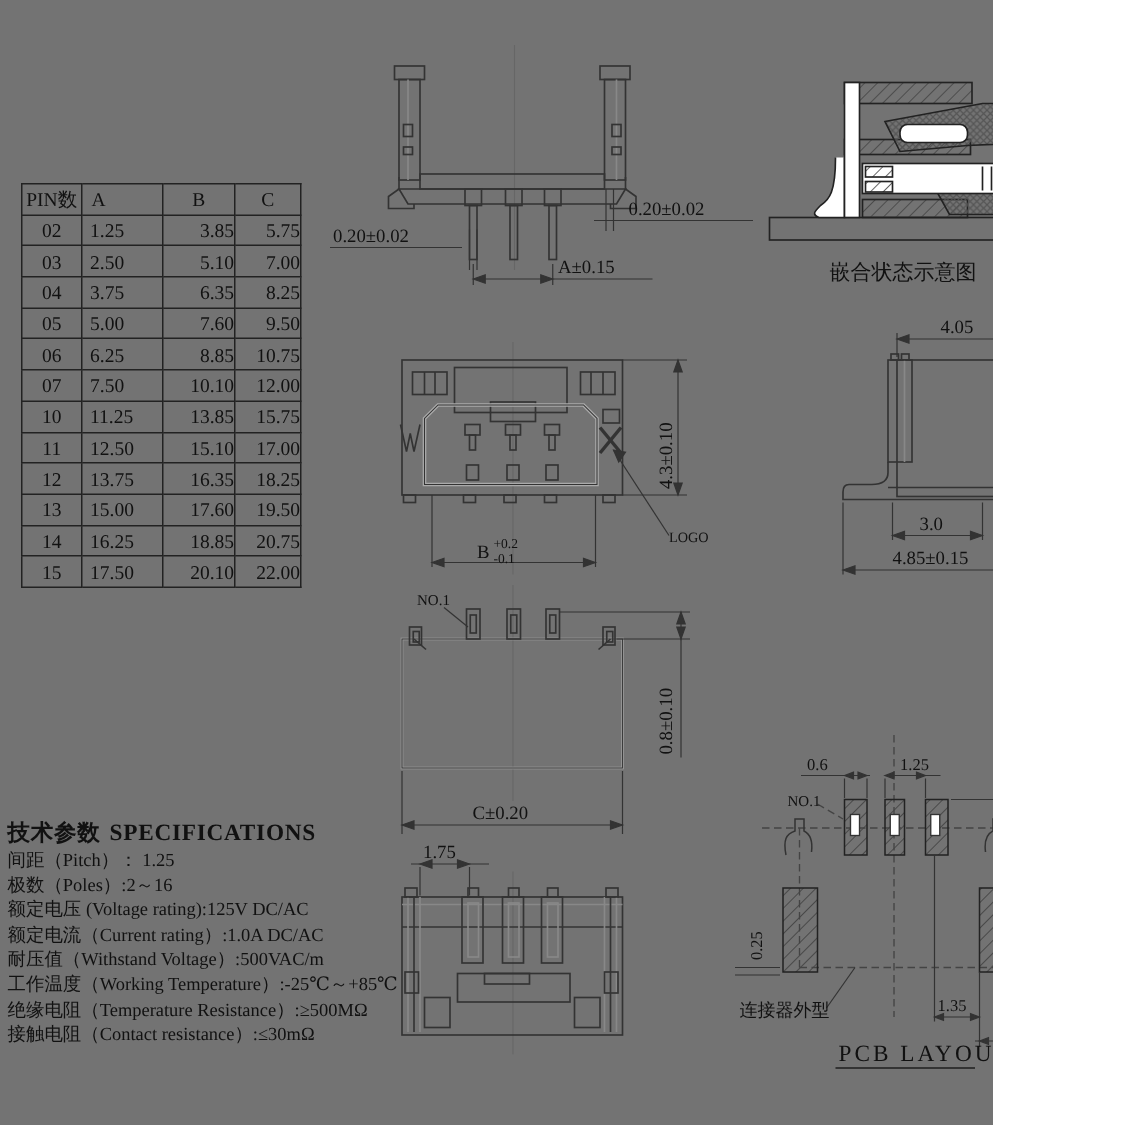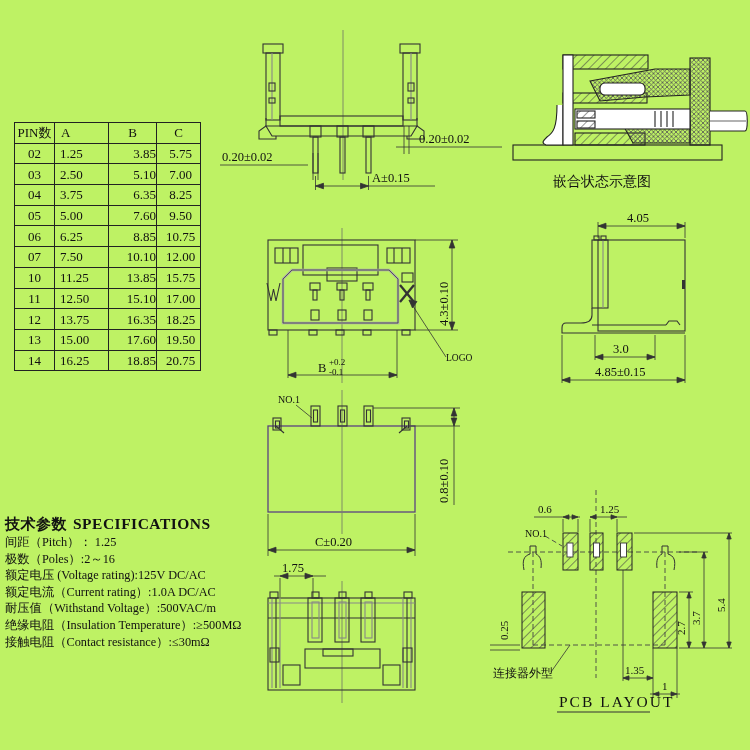--- a/index.html
+++ b/index.html
@@ -1,30 +1,30 @@
 <!DOCTYPE html>
 <html><head>
 <meta charset="utf-8">
 <style>
   html,body{margin:0;padding:0;background:#fff;}
-  #page{position:relative;width:750px;height:750px;background:#bef264;overflow:hidden;
+  #page{position:relative;width:662px;height:750px;background:#737373;overflow:hidden;
         font-family:"Liberation Serif","DejaVu Serif",serif;color:#111;}
   
   #pin-table{position:absolute;left:14px;top:122px;border-collapse:collapse;table-layout:fixed;}
   #pin-table th,#pin-table td{border:1px solid #222;font-size:13px;font-weight:normal;
         height:19.7px;padding:0;line-height:1;white-space:nowrap;}
   #pin-table .c0{width:39px;text-align:center;}
   #pin-table .c1{width:47px;text-align:left;padding-left:5px;}
   #pin-table .c2{width:42px;text-align:right;padding-left:5px;}
-  #pin-table .c3{width:39px;text-align:center;padding-left:4px;}
+  #pin-table .c3{width:39px;text-align:right;padding-left:4px;}
   #pin-table th.c1{padding-left:6px;}
   #pin-table th.c2{text-align:center;padding-left:0;}
   #pin-table th.c3{text-align:center;padding-left:0;}
   
-  #specs{position:absolute;left:5px;top:515px;width:268px;}
+  #specs{position:absolute;left:5px;top:546px;width:268px;}
   #specs .title{font-size:15px;font-weight:bold;letter-spacing:0.5px;}
   #specs .title .en{font-size:15.5px;margin-left:6px;}
   .spec-line{font-size:12.3px;line-height:16.6px;white-space:nowrap;}
   
   .drawing{position:absolute;}
   svg text{font-family:"Liberation Serif","DejaVu Serif",serif;fill:#111;}
   .dim{font-size:12.5px;}
   .dimsmall{font-size:10px;}
   .cap{font-size:14px;}
 </style>
@@ -102,34 +102,41 @@
           <td class="c1">15.00</td>
           <td class="c2">17.60</td>
           <td class="c3">19.50</td>
         </tr>
         <tr>
           <td class="c0">14</td>
           <td class="c1">16.25</td>
           <td class="c2">18.85</td>
           <td class="c3">20.75</td>
         </tr>
+        <tr>
+          <td class="c0">15</td>
+          <td class="c1">17.50</td>
+          <td class="c2">20.10</td>
+          <td class="c3">22.00</td>
+        </tr>
       </tbody>
   </table>
 
   <div id="specs">
     <div class="title">
       <span>技术参数</span><span class="en">SPECIFICATIONS</span>
     </div>
     <div>
         <div class="spec-line">间距（Pitch）： 1.25</div>
         <div class="spec-line">极数（Poles）:2～16</div>
         <div class="spec-line">额定电压 (Voltage rating):125V DC/AC</div>
         <div class="spec-line">额定电流（Current rating）:1.0A DC/AC</div>
         <div class="spec-line">耐压值（Withstand Voltage）:500VAC/m</div>
-        <div class="spec-line">绝缘电阻（Insulation Temperature）:≥500MΩ</div>
+        <div class="spec-line">工作温度（Working Temperature）:-25℃～+85℃</div>
+        <div class="spec-line">绝缘电阻（Temperature Resistance）:≥500MΩ</div>
         <div class="spec-line">接触电阻（Contact resistance）:≤30mΩ</div>
       </div>
   </div>
 
   <svg class="drawing" style="left:220px;top:28px" width="285" height="165" viewBox="0 0 285 165">
     <g stroke="#666" stroke-width="0.7">
         <line x1="123" y1="2" x2="123" y2="152"></line>
       </g>
     <g fill="none" stroke="#333" stroke-width="1.1">
       <rect x="43" y="16" width="20" height="9"></rect>

